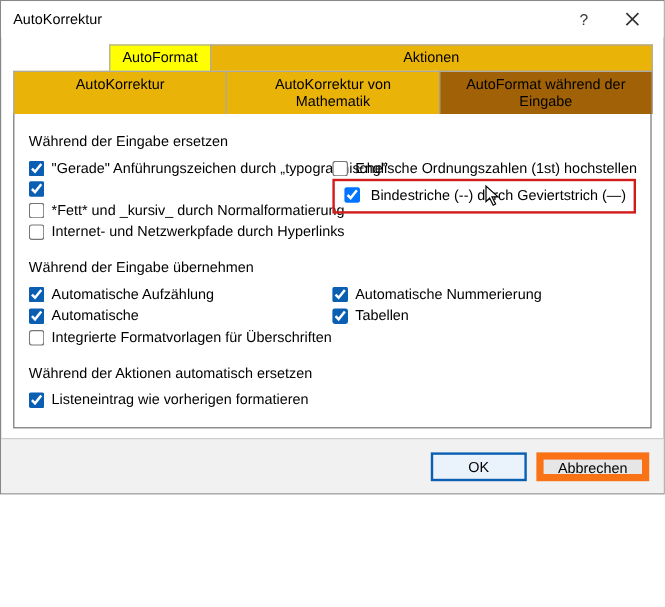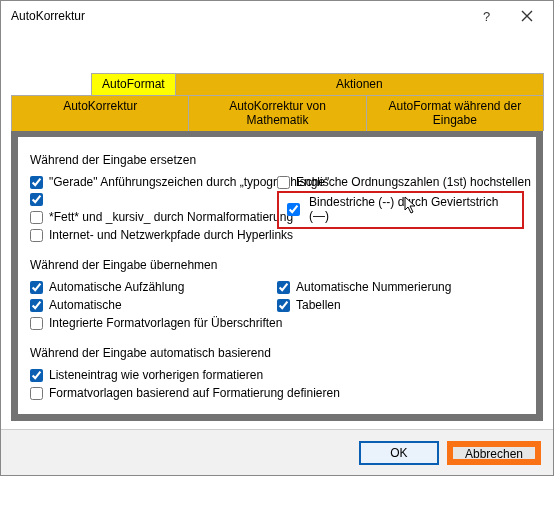--- a/index.html
+++ b/index.html
@@ -6,46 +6,46 @@
   body {
     margin: 0;
     font-family: "Segoe UI", Tahoma, sans-serif;
     font-size: 12px;
     background: #fff;
     color: #000;
     width: 554px;
     height: 506px;
     overflow: hidden;
   }
-  .window { width: 554px; height: 476px; background: #fff; border: 1px solid #888; display: flex; flex-direction: column; }
+  .window { width: 554px; height: 412px; background: #fff; border: 1px solid #888; display: flex; flex-direction: column; }
   .titlebar { height: 30px; display: flex; align-items: center; padding: 0 6px 0 10px; background: #fff; }
   .title { flex: 1; font-size: 12px; }
   .titlebtn { width: 40px; height: 28px; display: flex; align-items: center; justify-content: center; color: #333; }
   .titlebtn svg { display: block; }
   .content { flex: 1; padding: 6px 10px 8px 10px; display: flex; flex-direction: column; }
   .tabs { position: relative; }
   .tabrow { display: flex; }
   .tab {
     border: 1px solid #aaa;
     border-bottom: none;
     padding: 3px 10px 4px 10px;
     margin-right: -1px;
     background: #eab308;
     font-size: 12px;
     min-width: 80px;
     text-align: center;
     position: relative;
   }
-  .tabrow.row1 .tab { flex: 0 0 auto; margin-top: 36px; }
+  .tabrow.row1 .tab { flex: 0 0 auto; }
   .tabrow.row1 { margin-left: 80px; }
   .tabrow.row2 .tab { flex: 1; }
   .tab.hl-yellow { background: #ffff00; }
-  .tab.active { background: #eab308; z-index: 2; text-align: center; }
+  .tab.active { background: #a16207; z-index: 2; text-align: center; }
   .tabpanel {
-    border: 7px solid #737373;
+    border: 1px solid #737373;
     flex: 1;
     padding: 10px 12px 4px 12px;
     margin-top: -1px;
     background: #fff;
   }
   .group-label { font-size: 12px; margin: 6px 0 6px 0; }
   .row2col { display: flex; }
   .col { flex: 1; min-width: 0; }
   .chk { display: flex; align-items: center; gap: 6px; padding: 2px 0; font-size: 12px; white-space: nowrap; }
   .chk input { width: 13px; height: 13px; margin: 0; accent-color: #0a5fb3; }
@@ -170,29 +170,25 @@
               <span>Automatische Nummerierung</span>
             </label>
           <label class="chk">
               <input type="checkbox" checked="" style="">
               <span>Tabellen</span>
             </label>
         </div>
       </div>
 
       <div class="spacer"></div>
-      <div class="group-label">Während der Eingabe automatisch basierend</div>
+      <div class="group-label">Während der Aktionen automatisch ersetzen</div>
       <div>
         <label class="chk">
             <input type="checkbox" checked="" style="">
             <span>Listeneintrag wie vorherigen formatieren</span>
-          </label>
-        <label class="chk">
-            <input type="checkbox" style="">
-            <span>Formatvorlagen basierend auf Formatierung definieren</span>
           </label>
       </div>
 
     </div>
   </div>
 
   <div class="footer">
     <button class="btn primary"><span>OK</span></button>
     <button class="btn"><span>Abbrechen</span></button>
   </div>

